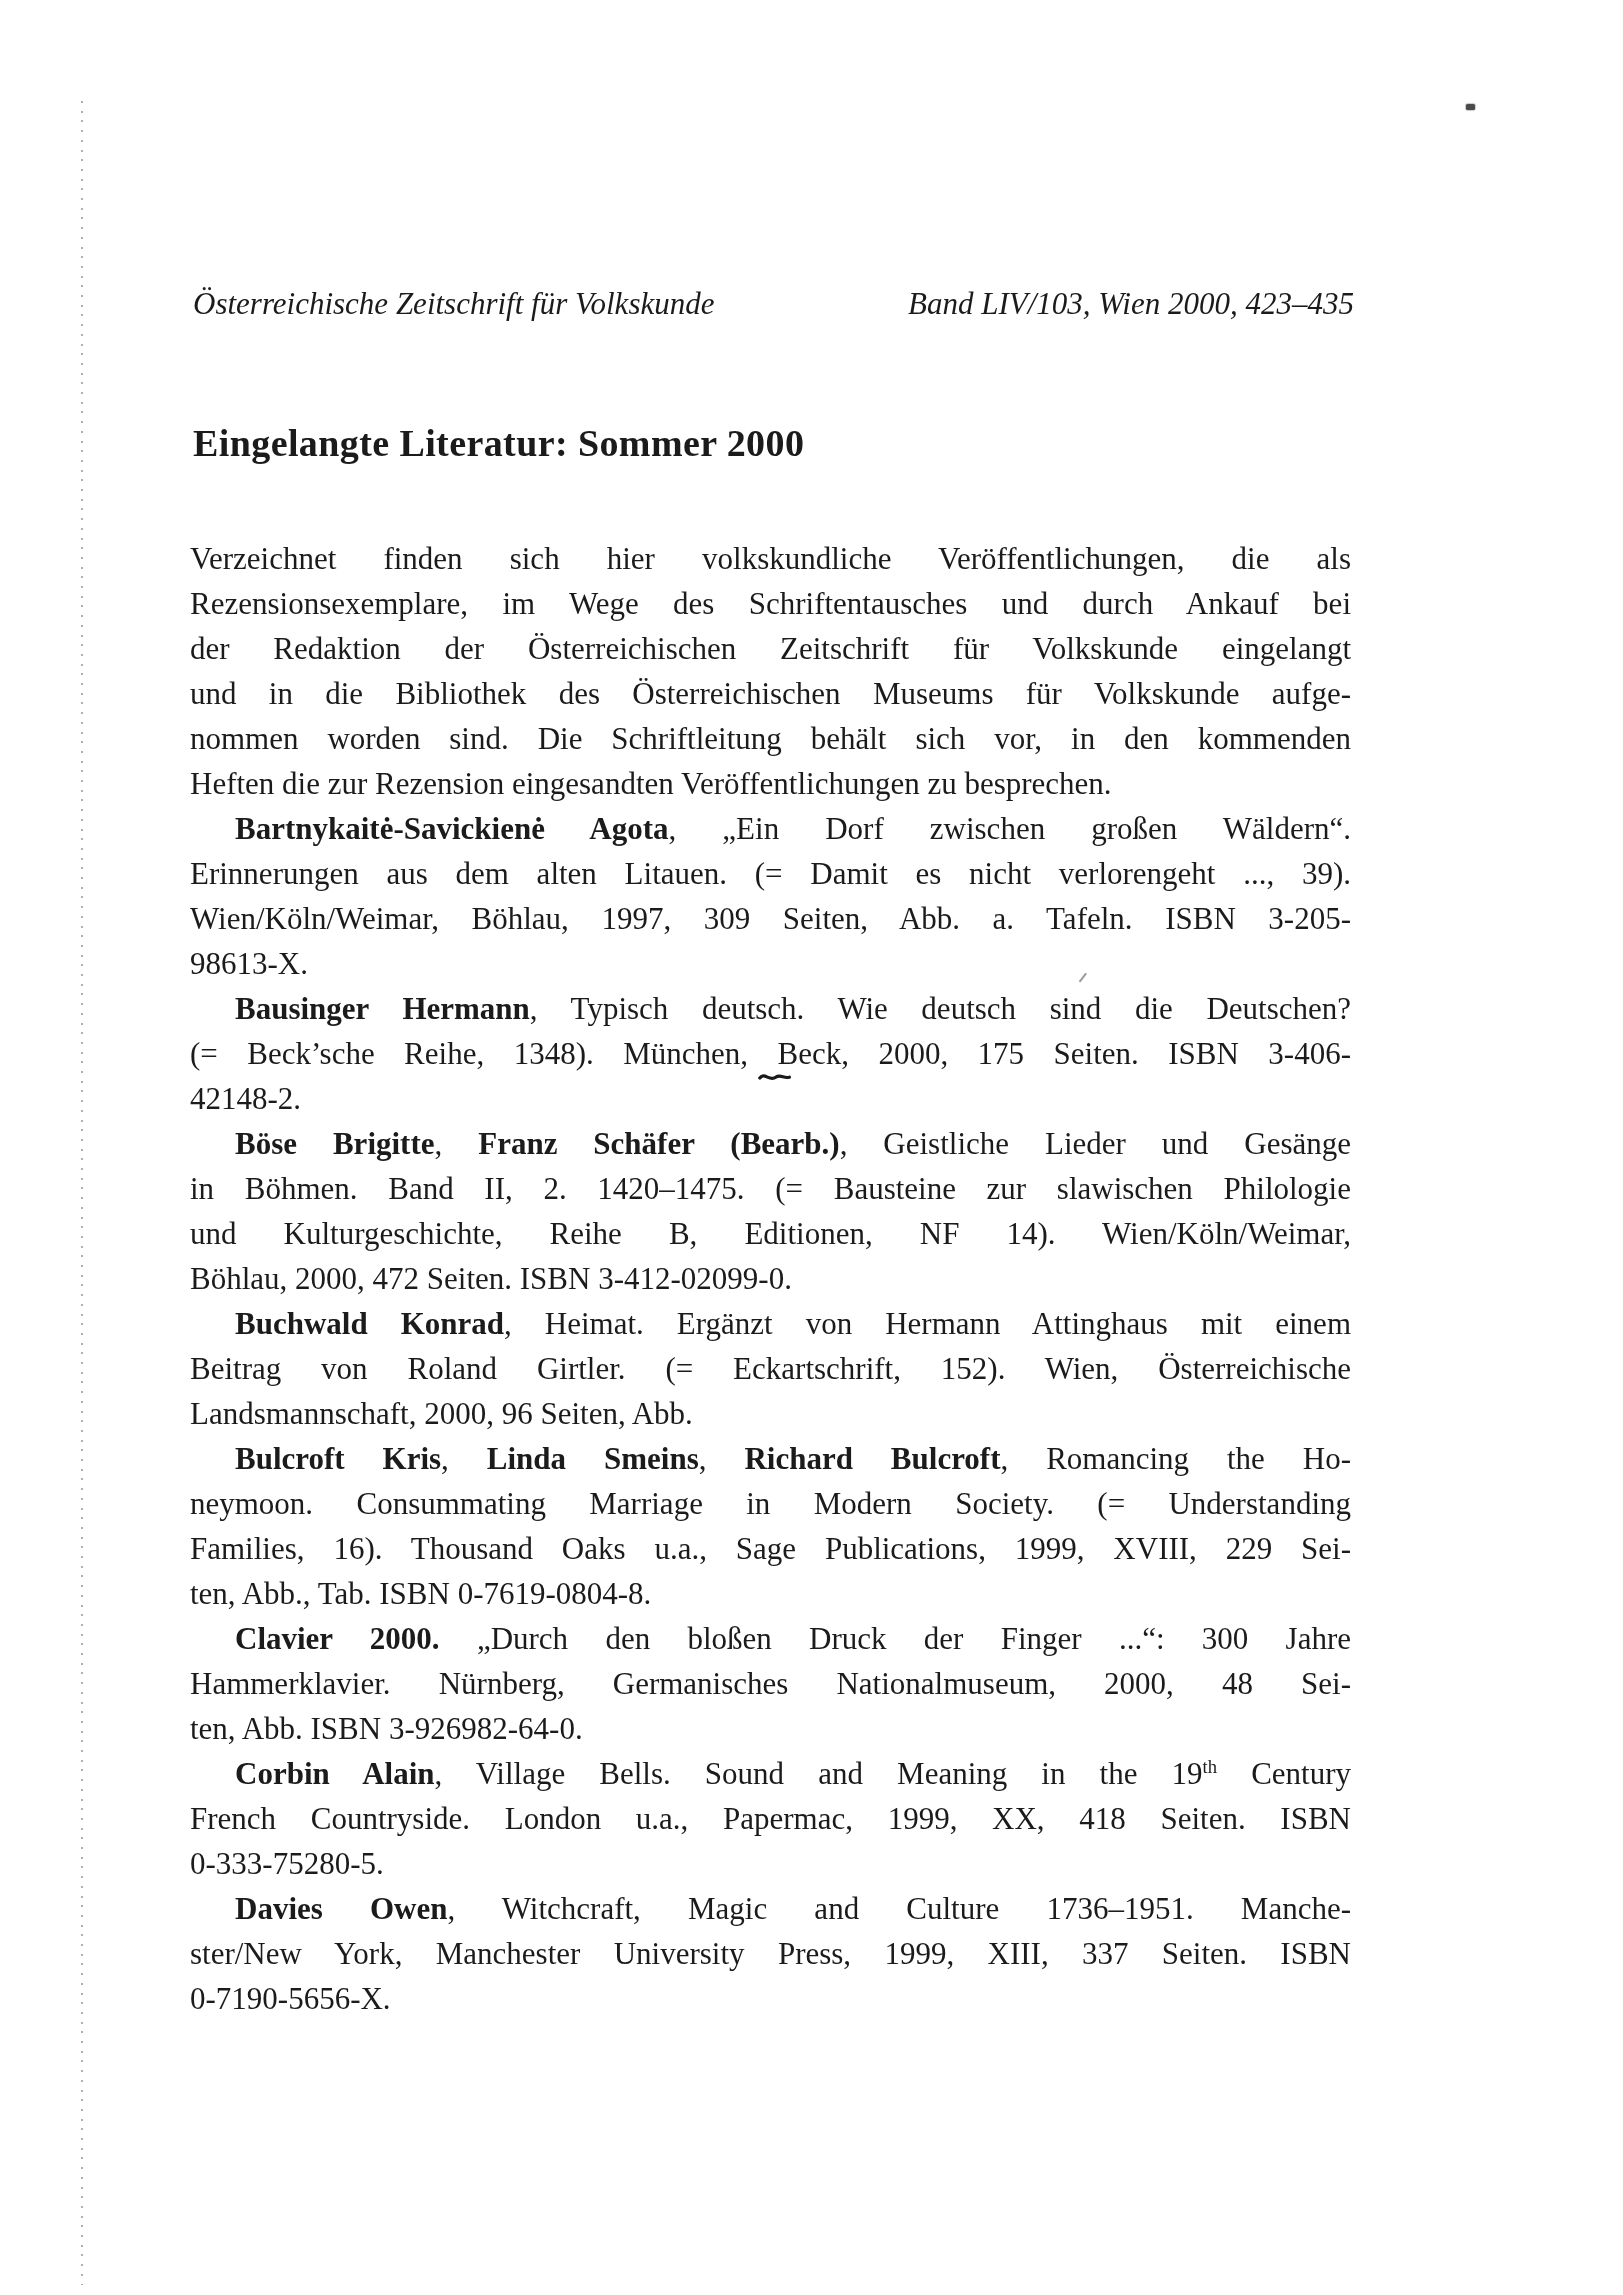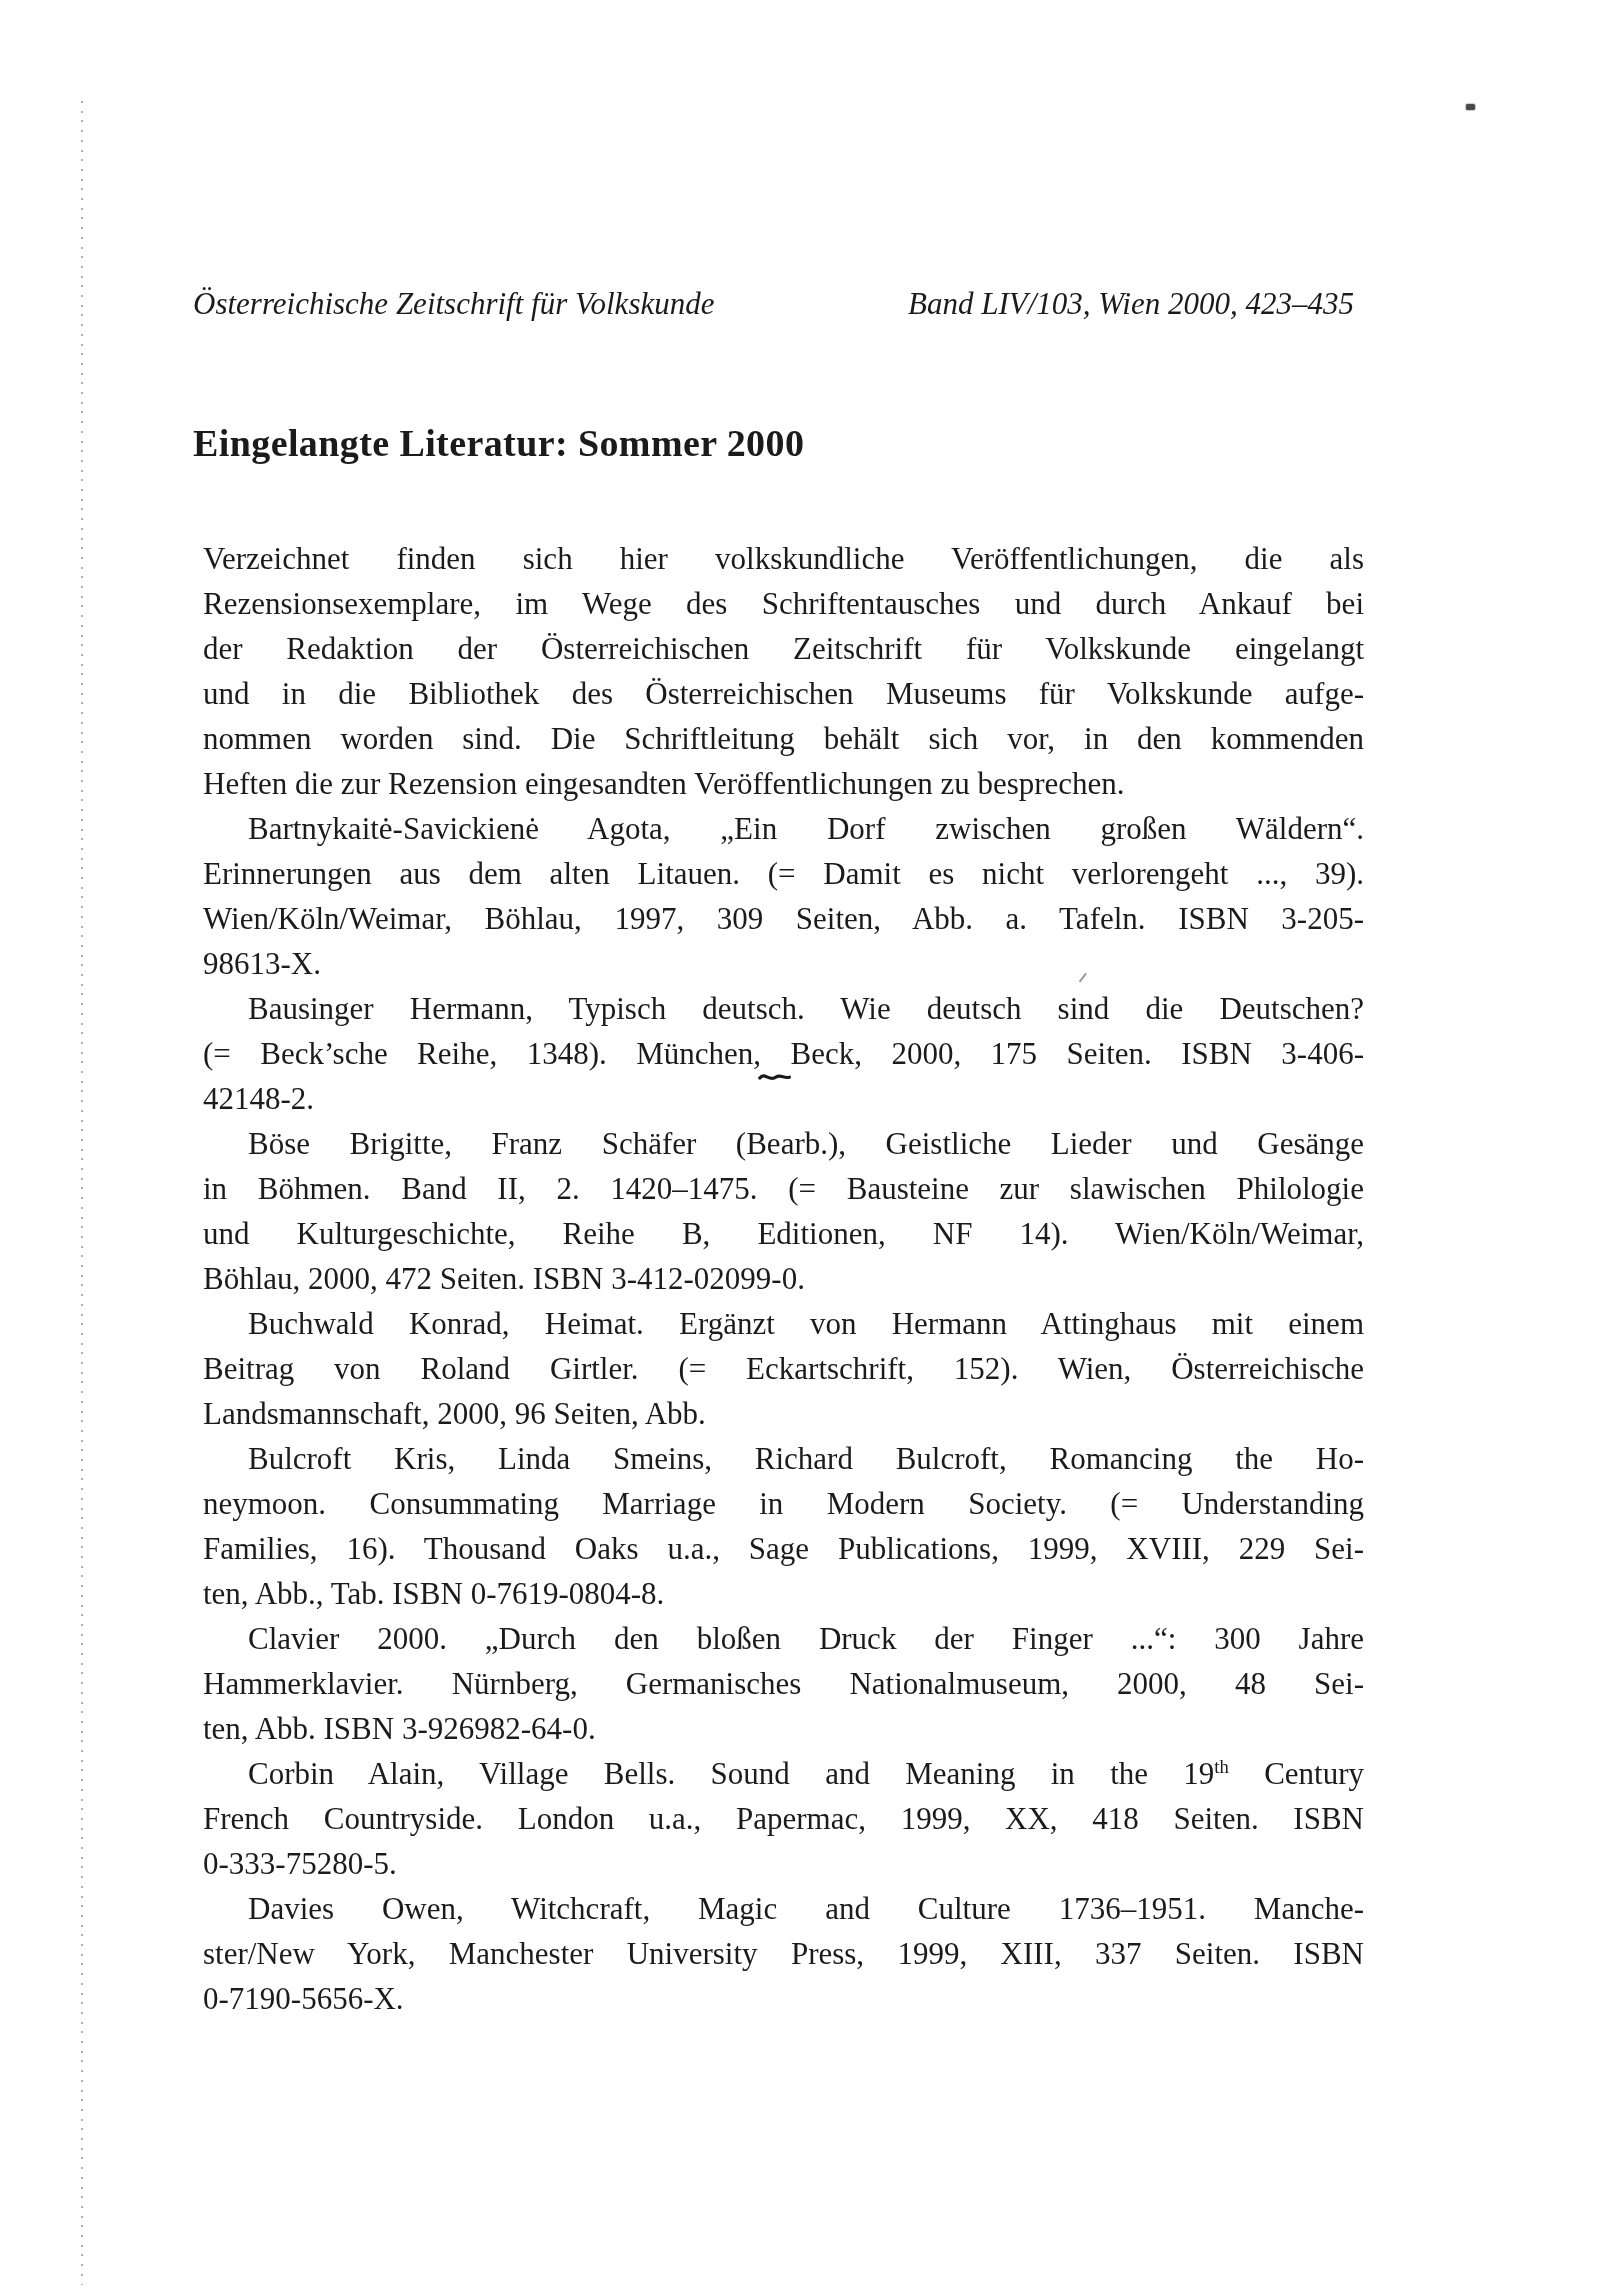--- a/index.html
+++ b/index.html
@@ -29,31 +29,31 @@
     left: 193px; top: 421px; width: 1161px;
     text-align: left;
     font-weight: bold;
     font-size: 38px; line-height: 45px;
     letter-spacing: 0.4px;
   }
 
   
   .body-text {
     position: absolute;
-    left: 203px; top: 536px; width: 1161px;
+    left: 190px; top: 536px; width: 1161px;
     font-size: 31px; line-height: 45px;
   }
   .para { margin: 0; }
   .line {
     text-align: justify;
     text-align-last: justify;
   }
   .line.lastline { text-align-last: left; }
   .line.indent { text-indent: 45px; }
-  .b { font-weight: normal; }
+  .b { font-weight: bold; }
   sup.s {
     font-size: 0.60em;
     vertical-align: super;
     line-height: 0;
   }
 
   
   .dotted-line {
     position: absolute;
     left: 81px; top: 101px;

